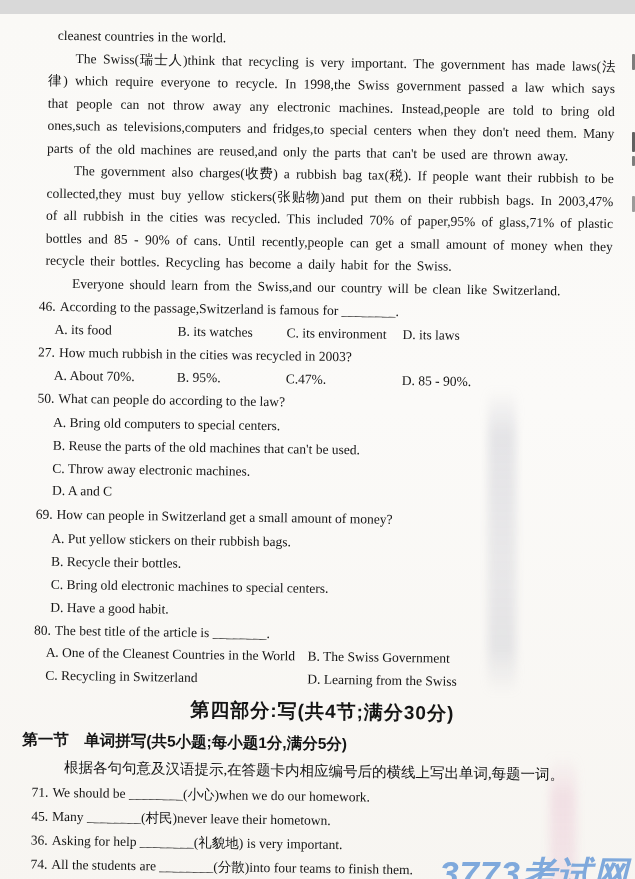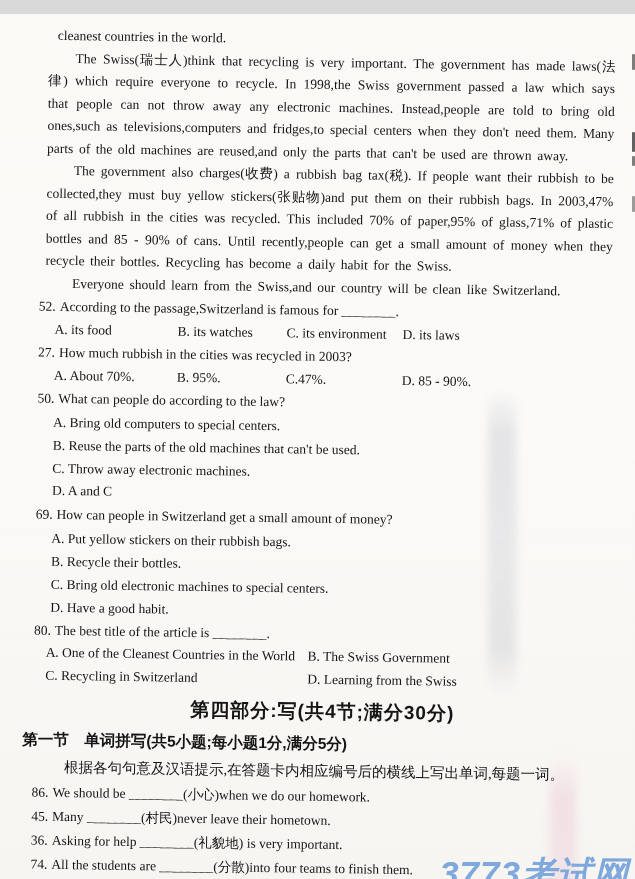--- a/index.html
+++ b/index.html
@@ -93,21 +93,21 @@
 
   <div class="content">
 
     <p class="cont-line">cleanest countries in the world.</p>
     <p class="para">The Swiss(瑞士人)think that recycling is very important. The government has made laws(法律) which require everyone to recycle. In 1998,the Swiss government passed a law which says that people can not throw away any electronic machines. Instead,people are told to bring old ones,such as televisions,computers and fridges,to special centers when they don't need them. Many parts of the old machines are reused,and only the parts that can't be used are thrown away.</p>
     <p class="para">The government also charges(收费) a rubbish bag tax(税). If people want their rubbish to be collected,they must buy yellow stickers(张贴物)and put them on their rubbish bags. In 2003,47% of all rubbish in the cities was recycled. This included 70% of paper,95% of glass,71% of plastic bottles and 85 - 90% of cans. Until recently,people can get a small amount of money when they recycle their bottles. Recycling has become a daily habit for the Swiss.</p>
     <p class="para">Everyone should learn from the Swiss,and our country will be clean like Switzerland.</p>
 
     <div class="question">
       <div class="stem">
-        <span class="qnum">52.</span><span>According to the passage,Switzerland is famous for ________.</span>
+        <span class="qnum">46.</span><span>According to the passage,Switzerland is famous for ________.</span>
       </div>
       <div class="opt-row">
         <span class="col-a">A. its food</span>
         <span class="col-b">B. its watches</span>
         <span class="col-c">C. its environment</span>
         <span class="col-d">D. its laws</span>
       </div>
     </div>
 
     <div class="question">
@@ -157,21 +157,21 @@
         <span>D. Learning from the Swiss</span>
       </div>
     </div>
 
     <div class="section-header">第四部分:写(共4节;满分30分)</div>
     <div class="subsection-header">第一节　单词拼写(共5小题;每小题1分,满分5分)</div>
     <p class="instruction">根据各句句意及汉语提示,在答题卡内相应编号后的横线上写出单词,每题一词。</p>
 
     <div class="fill-items">
       <div class="fill-item">
-        <span class="qnum">86.</span><span>We should be ________(小心)when we do our homework.</span>
+        <span class="qnum">71.</span><span>We should be ________(小心)when we do our homework.</span>
       </div>
       <div class="fill-item">
         <span class="qnum">45.</span><span>Many ________(村民)never leave their hometown.</span>
       </div>
       <div class="fill-item">
         <span class="qnum">36.</span><span>Asking for help ________(礼貌地) is very important.</span>
       </div>
       <div class="fill-item">
         <span class="qnum">74.</span><span>All the students are ________(分散)into four teams to finish them.</span>
       </div>

